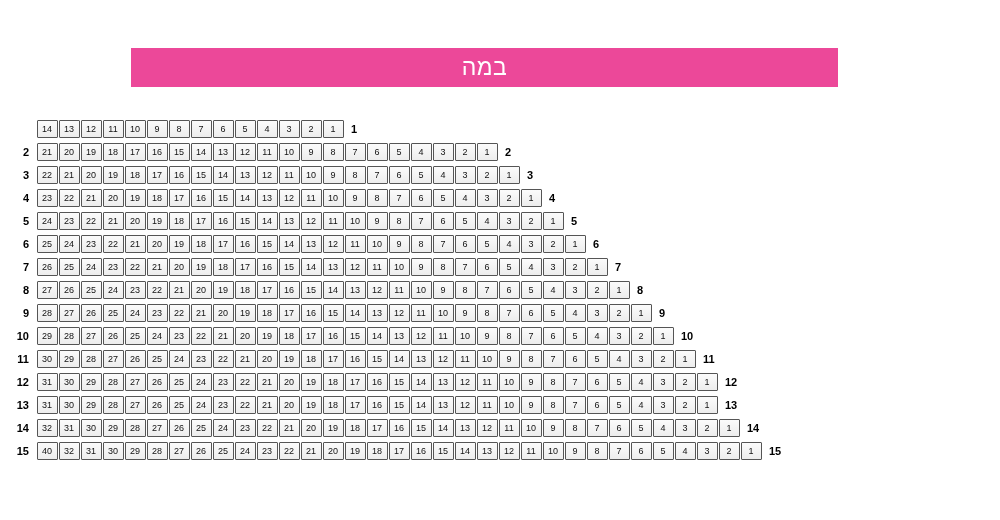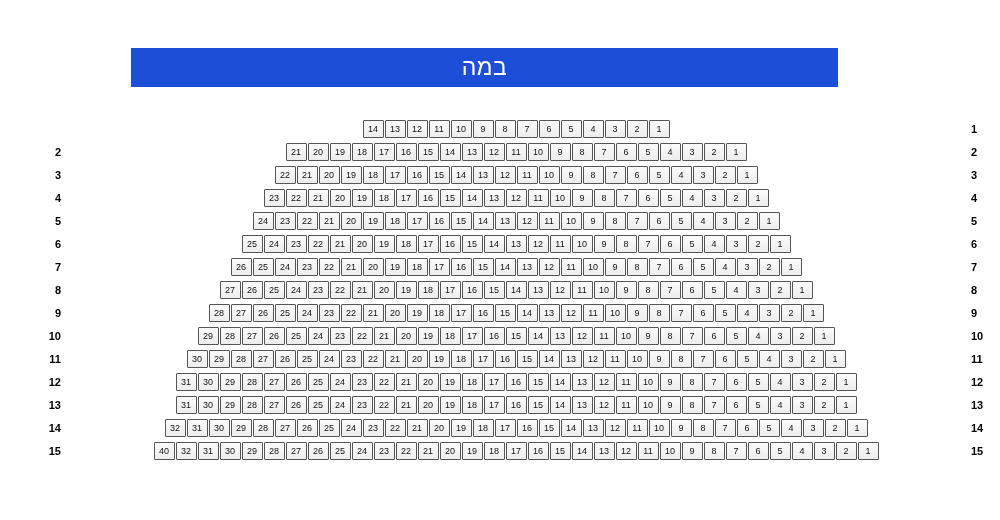--- a/index.html
+++ b/index.html
@@ -17,41 +17,40 @@
     position: relative;
     width: 1000px;
     height: 520px;
   }
   .stage-banner {
     position: absolute;
     left: 131px;
     top: 48px;
     width: 707px;
     height: 39px;
-    background: #1d4ed8;
+    background: #ec4899;
     color: #ffffff;
     font-size: 23px;
     display: flex;
     align-items: center;
     justify-content: center;
     letter-spacing: 0.5px;
   }
   .seating {
     position: absolute;
     left: 0;
     top: 118px;
     width: 1000px;
   }
   .seat-row {
     display: flex;
     align-items: center;
-    justify-content: space-between;
+    justify-content: flex-start;
     height: 22px;
     margin-bottom: 1px;
-    margin-left: 32px;
   }
   .row-label {
     font-size: 11px;
     font-weight: bold;
     color: #000000;
     width: 36px;
     text-align: center;
     flex: 0 0 36px;
   }
   .row-label.left {

